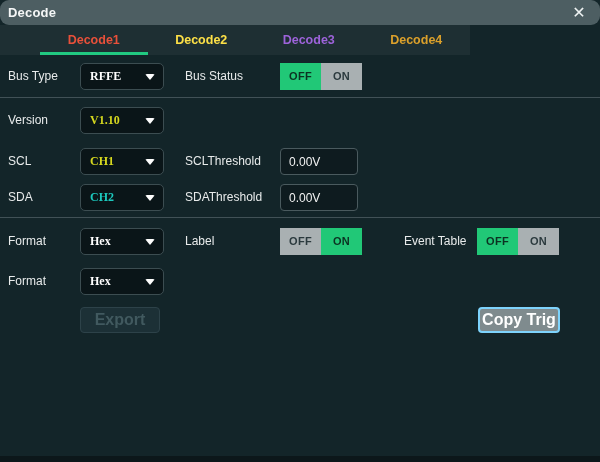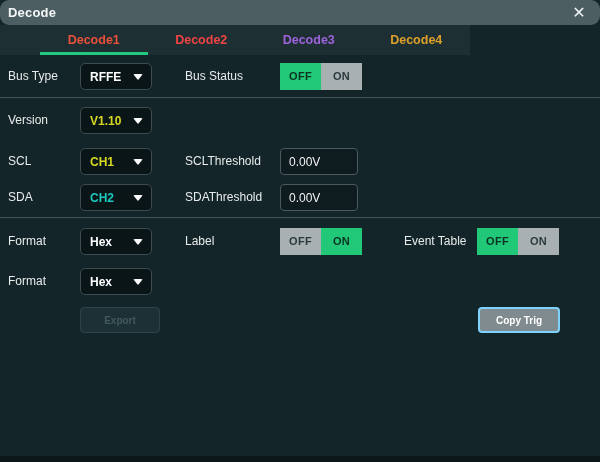--- a/index.html
+++ b/index.html
@@ -41,23 +41,23 @@
   .sep{position:absolute;left:0;width:600px;height:1px;background:#415156;}
   .sep1{top:97px}.sep2{top:217px}
   .lbl{
     position:absolute;top:0;height:27px;line-height:27px;
     color:#e8ebeb;font-size:12px;white-space:nowrap;
   }
   .c-l1{left:8px}.c-l2{left:185px}.c-l3{left:404px}
   .c-c1{left:80px}.c-c2{left:280px}.c-c3{left:477px}
   
   .dropdown{
-    position:absolute;top:0;width:72px;height:27px;box-sizing:border-box;
+    position:absolute;top:0;width:84px;height:27px;box-sizing:border-box;
     background:#0a1518;border:1px solid #3c4d51;border-radius:5px;
-    display:flex;align-items:center;cursor:pointer;
+    display:flex;align-items:center;cursor:pointer;font-family:Liberation Serif, serif;
   }
   .dd-value{
     flex:1;padding-left:9px;font-size:12px;font-weight:bold;color:#fff;
     white-space:nowrap;overflow:hidden;
   }
   .caret{
     width:0;height:0;margin-right:8px;
     border-left:5px solid transparent;border-right:5px solid transparent;
     border-top:6px solid #fdfdfd;border-radius:2px;
   }
@@ -75,21 +75,21 @@
   }
   .toggle .half{
     flex:1;text-align:center;line-height:27px;
     font-size:11px;font-weight:bold;color:#2b3a3e;letter-spacing:.3px;
   }
   .toggle .half.active{background:#21c877;color:#0c3222;}
   
   .btn{
     position:absolute;top:0;height:26px;border-radius:4px;box-sizing:border-box;
     display:flex;align-items:center;justify-content:center;
-    font-size:10px;font-weight:bold;cursor:pointer;
+    font-size:16px;font-weight:bold;cursor:pointer;
   }
   .btn-export{
     left:80px;width:80px;background:#1c3036;border:1px solid #2d4249;color:#41595f;
   }
   .btn-copytrig{
     left:478px;width:82px;background:#7f8b8e;border:2px solid #7dd3fc;color:#ffffff;
   }
   .bottom-edge{
     position:absolute;left:0;bottom:0;width:600px;height:6px;background:#0c171a;
   }
@@ -103,21 +103,21 @@
     <span class="title">Decode</span>
     <span class="close-btn">✕</span>
   </div>
 
   <div class="tabstrip">
     <div class="tab active">
       <span style="color: rgb(232, 80, 58);">Decode1</span>
       <span class="underline"></span>
     </div>
     <div class="tab">
-      <span style="color: #ef4444;">Decode2</span>
+      <span style="color: #fde047;">Decode2</span>
       <span class="underline"></span>
     </div>
     <div class="tab">
       <span style="color: rgb(157, 99, 218);">Decode3</span>
       <span class="underline"></span>
     </div>
     <div class="tab">
       <span style="color: rgb(219, 160, 43);">Decode4</span>
       <span class="underline"></span>
     </div>

